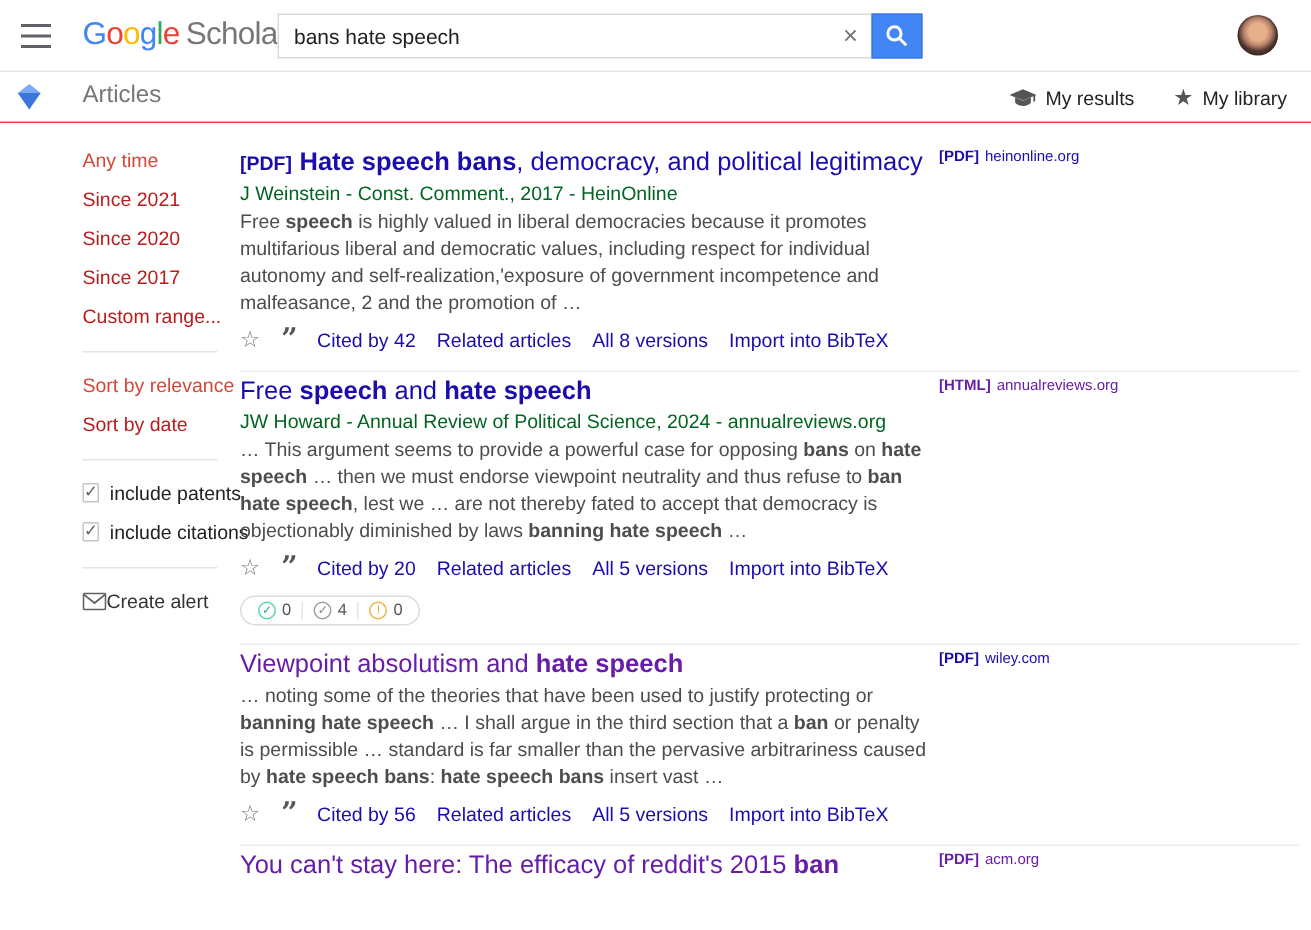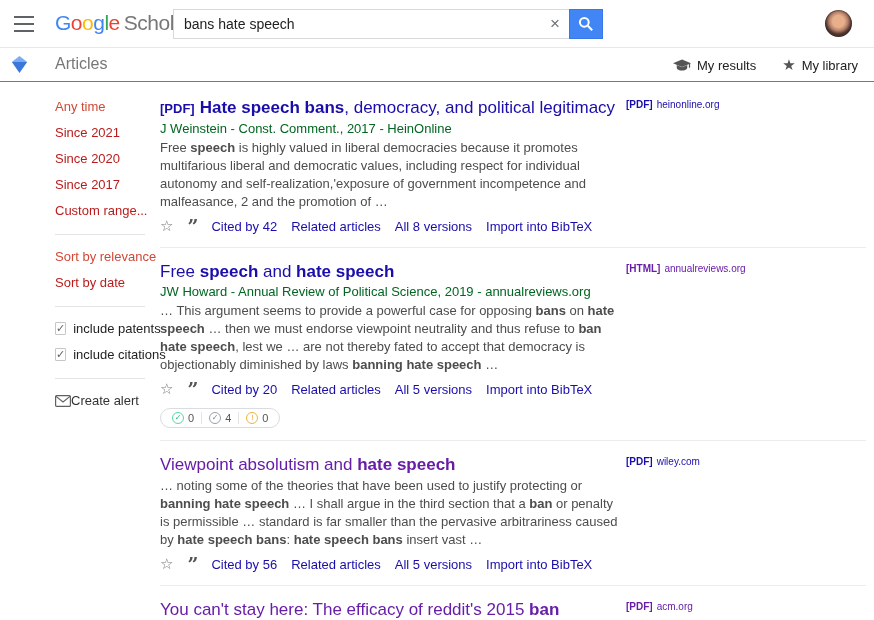--- a/index.html
+++ b/index.html
@@ -6,21 +6,21 @@
   html,body { width:874px; height:620px; background:#fff; overflow:hidden;
     font-family:"Liberation Sans", sans-serif; }
   a { cursor:pointer; text-decoration:none; }
 
   
   .header { position:relative; height:48px; border-bottom:1px solid #e8e8e8; background:#fff; }
   .hamburger { position:absolute; left:14px; top:16px; width:20px; height:16px; cursor:pointer; }
   .hamburger span { display:block; height:2px; background:#5f6368; margin-bottom:5px; }
   .logo { position:absolute; left:55px; top:11px; font-size:21px; cursor:pointer; letter-spacing:-0.5px; }
   .logo .scholar { color:#777; margin-left:4px; font-weight:400; }
-  .searchwrap { position:absolute; left:136px; top:9px; display:flex;padding-left:37px; }
+  .searchwrap { position:absolute; left:148px; top:9px; display:flex;padding-left:37px; }
   .searchbox { width:396px; height:30px; border:1px solid #d9d9d9; border-right:none;
      display:flex; align-items:center; background:#fff; }
   .searchbox input { flex:1; border:none; outline:none; font-size:14px; color:#212121;
      padding:0 10px; font-family:"Liberation Sans", sans-serif; background:transparent; }
   .clear-x { width:28px; text-align:center; color:#70757a; font-size:17px; cursor:pointer; line-height:28px; }
   .search-btn { width:34px; height:30px; background:#4285f4; border:1px solid #3b78e7;
      display:flex; align-items:center; justify-content:center; cursor:pointer; }
   .avatar { position:absolute; right:22px; top:10px; width:27px; height:27px; border-radius:50%;
      cursor:pointer; background:radial-gradient(circle at 50% 42%, #e8b08a 28%, #b5806a 45%, #4e342e 62%, #3b2723 100%);
      box-shadow:inset 0 0 0 1px rgba(0,0,0,.15); }
@@ -40,21 +40,21 @@
   .sidebar { position:absolute; left:55px; top:17px; width:100px; font-size:13px; }
   .sb-item { color:#b91c1c; margin-bottom:11px; cursor:pointer; white-space:nowrap; }
   .sb-item.sel { color:#d14836; }
   .sb-div { border-top:1px solid #e5e5e5; width:90px; margin:16px 0 14px; }
   .sb-check { display:flex; align-items:center; gap:7px; margin-bottom:11px; cursor:pointer; color:#222; white-space:nowrap; }
   .checkbox { width:13px; height:13px; border:1px solid #c6c6c6; border-radius:1px; font-size:11px;
      line-height:11px; text-align:center; color:#616161; background:#fff; }
   .sb-alert { display:flex; align-items:center; gap:0; color:#333; cursor:pointer; margin-top:4px; white-space:nowrap; }
 
   .main { margin-left:160px; padding-top:13px; width:706px; }
-  .result { position:relative; padding:2px 0 12px; border-bottom:1px solid #ececec; margin-bottom:11px; }
+  .result { position:relative; padding:2px 0 12px; border-bottom:1px solid #ececec; }
   .result.last { border-bottom:none; }
   .result-main { width:460px; }
   .title { font-size:17px; font-weight:400; line-height:21px; margin-bottom:2px; }
   .title a { color:#1a0dab; }
   .title a.visited { color:#681da8; }
   .title .ctag { color:#1a0dab; font-weight:bold; font-size:13px; margin-right:5px; }
   .byline { font-size:13px; color:#006621; margin:2px 0 3px; }
   .snippet { font-size:13px; color:#4d4d4d; line-height:18px; }
   .seg-b { font-weight:bold; }
   .actions { display:flex; align-items:center; gap:14px; font-size:13px; margin-top:6px; }
@@ -185,21 +185,21 @@
       <div class="side-link">
         <a><span class="ctag">[PDF]</span><span>heinonline.org</span></a>
       </div>
     </div>
 
     <div class="result">
       <div class="result-main">
         <h3 class="title">
           <a><span>Free </span><span class="seg-b">speech</span><span> and </span><span class="seg-b">hate speech</span></a>
         </h3>
-        <div class="byline"><span>JW Howard - Annual Review of Political Science, 2019 - annualreviews.org</span></div>
+        <div class="byline"><span>JW Howard - Annual Review of Political Science, 2024 - annualreviews.org</span></div>
         <div class="snippet"><span>… This argument seems to provide a powerful case for opposing </span><span class="seg-b">bans</span><span> on </span><span class="seg-b">hate speech</span><span> … then we must endorse viewpoint neutrality and thus refuse to </span><span class="seg-b">ban hate speech</span><span>, lest we … are not thereby fated to accept that democracy is objectionably diminished by laws </span><span class="seg-b">banning hate speech</span><span> …</span></div>
         <div class="actions">
           <span class="act-star">☆</span>
           <span class="act-quote">”</span>
           <a>Cited by 20</a>
           <a>Related articles</a>
           <a>All 5 versions</a>
           <a>Import into BibTeX</a>
         </div>
         <div class="scite">

